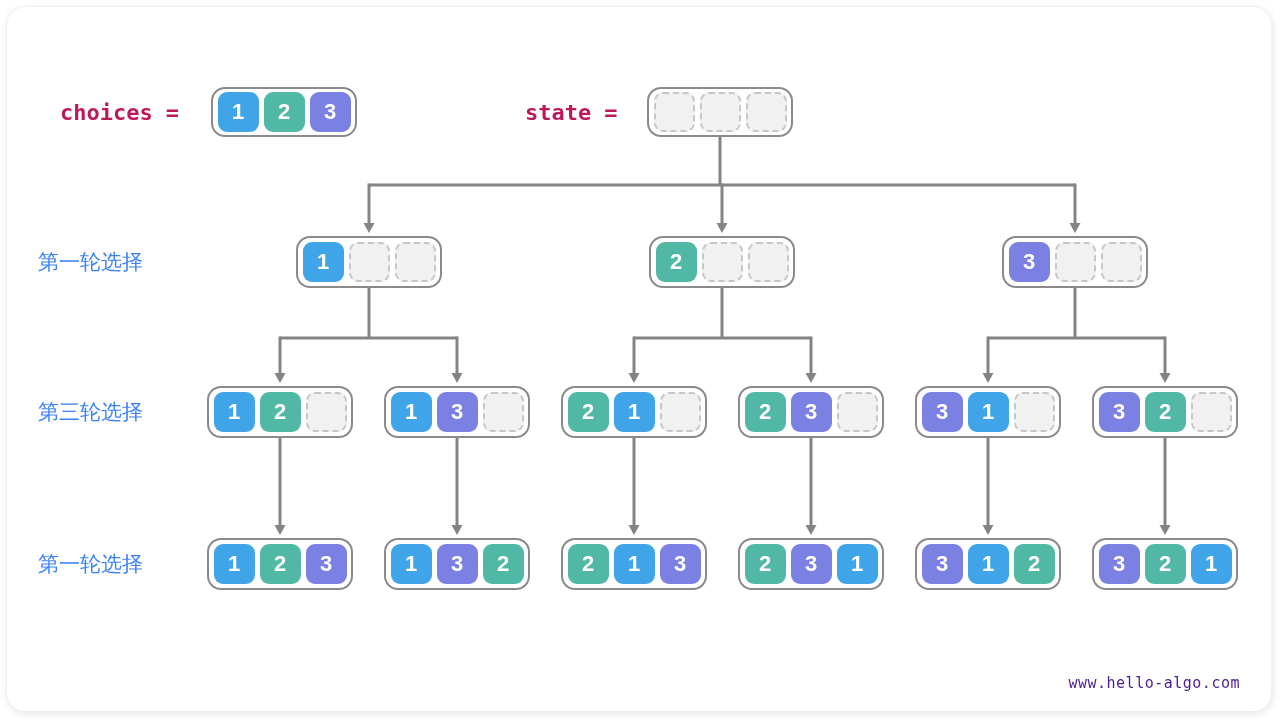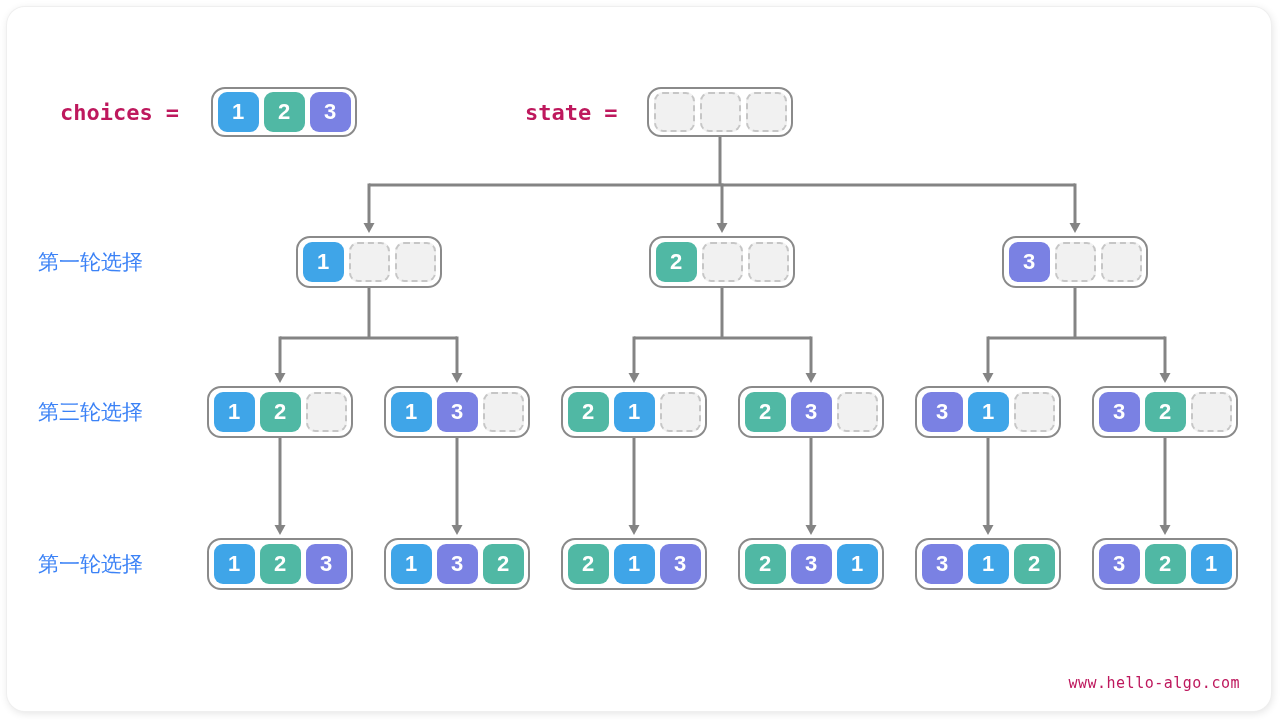--- a/index.html
+++ b/index.html
@@ -82,21 +82,21 @@
     white-space: nowrap;
     font-family: "Liberation Sans", sans-serif;
     text-align: center;
   }
   .watermark {
     position: absolute;
     right: 40px;
     top: 674px;
     font-family: "DejaVu Sans Mono", monospace;
     font-size: 15px;
-    color: #be185d;
+    color: #4c1d95;
     letter-spacing: 0.5px;
   }
 </style>
 </head>
 <body>
 
 <div class="stage">
   <div class="card"></div>
 
   <svg class="connectors" id="connectors" viewBox="0 0 1280 720" xmlns="http://www.w3.org/2000/svg">

